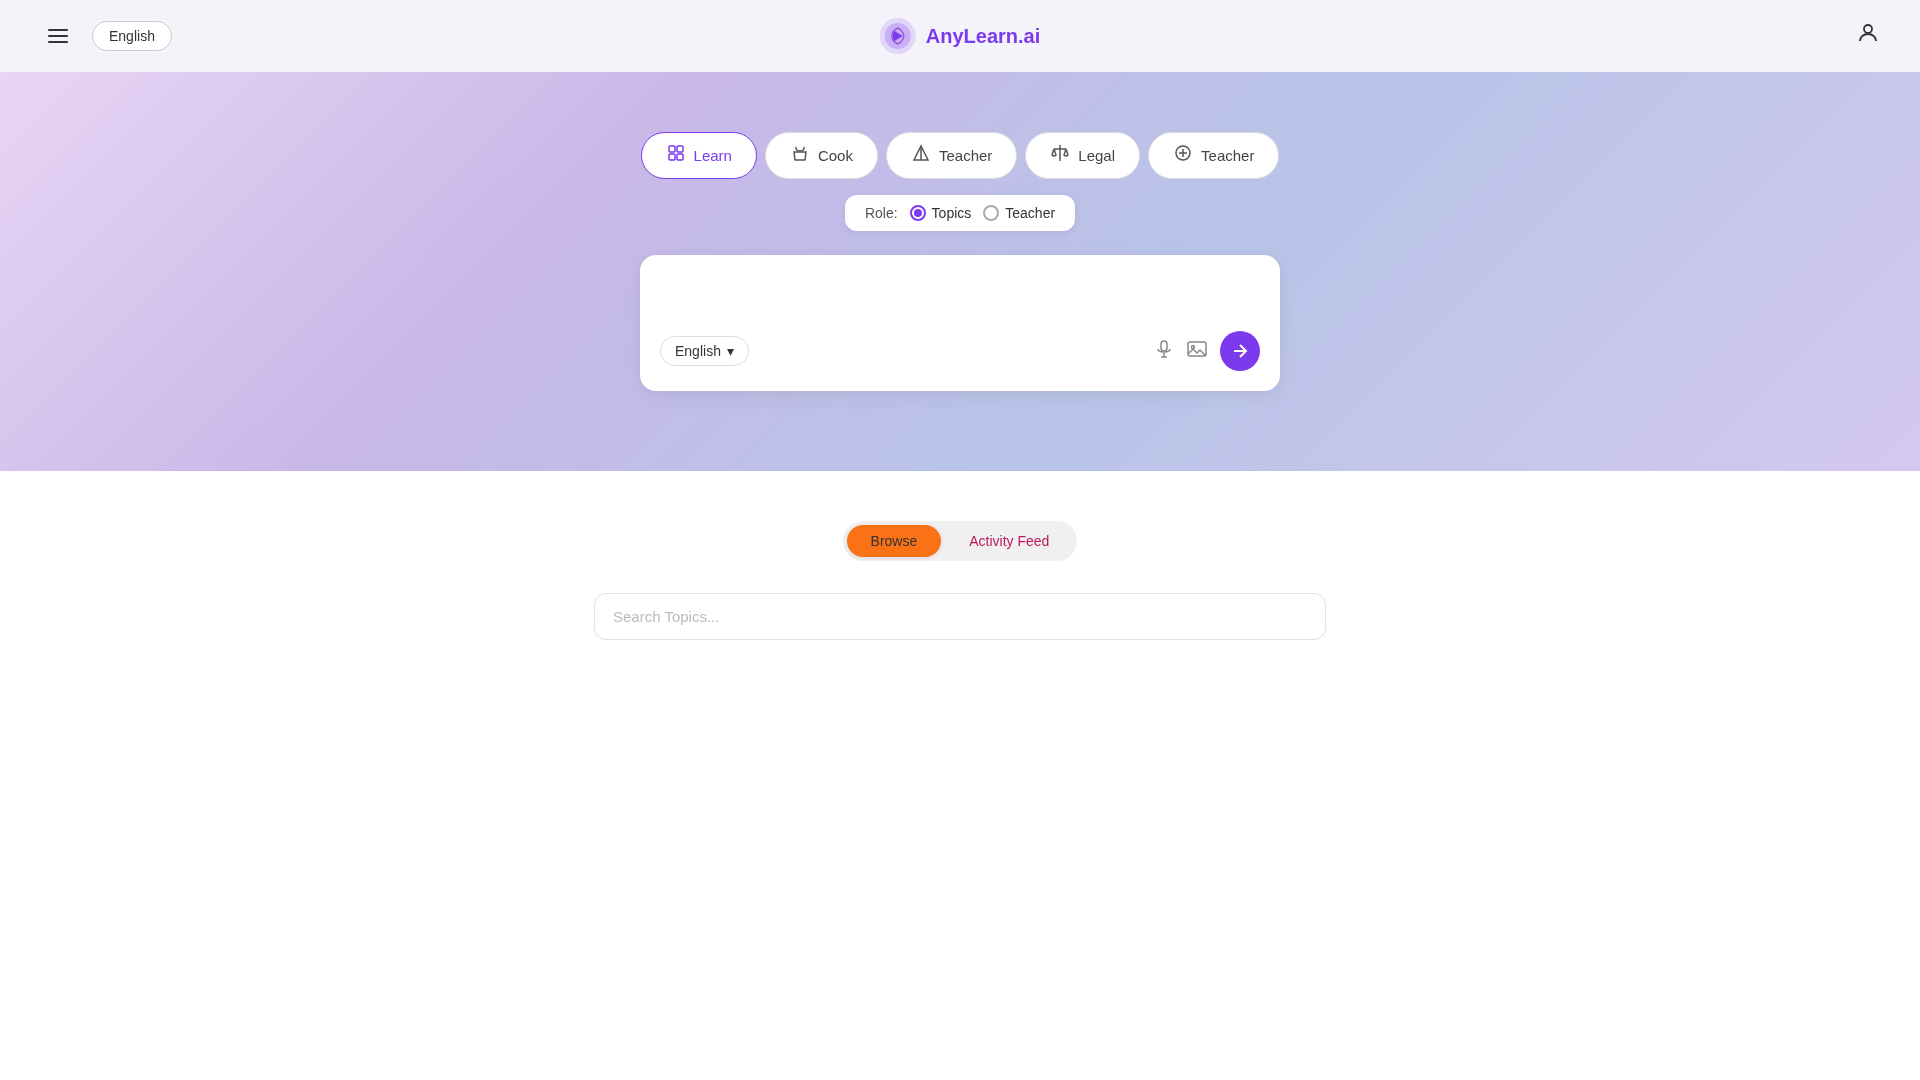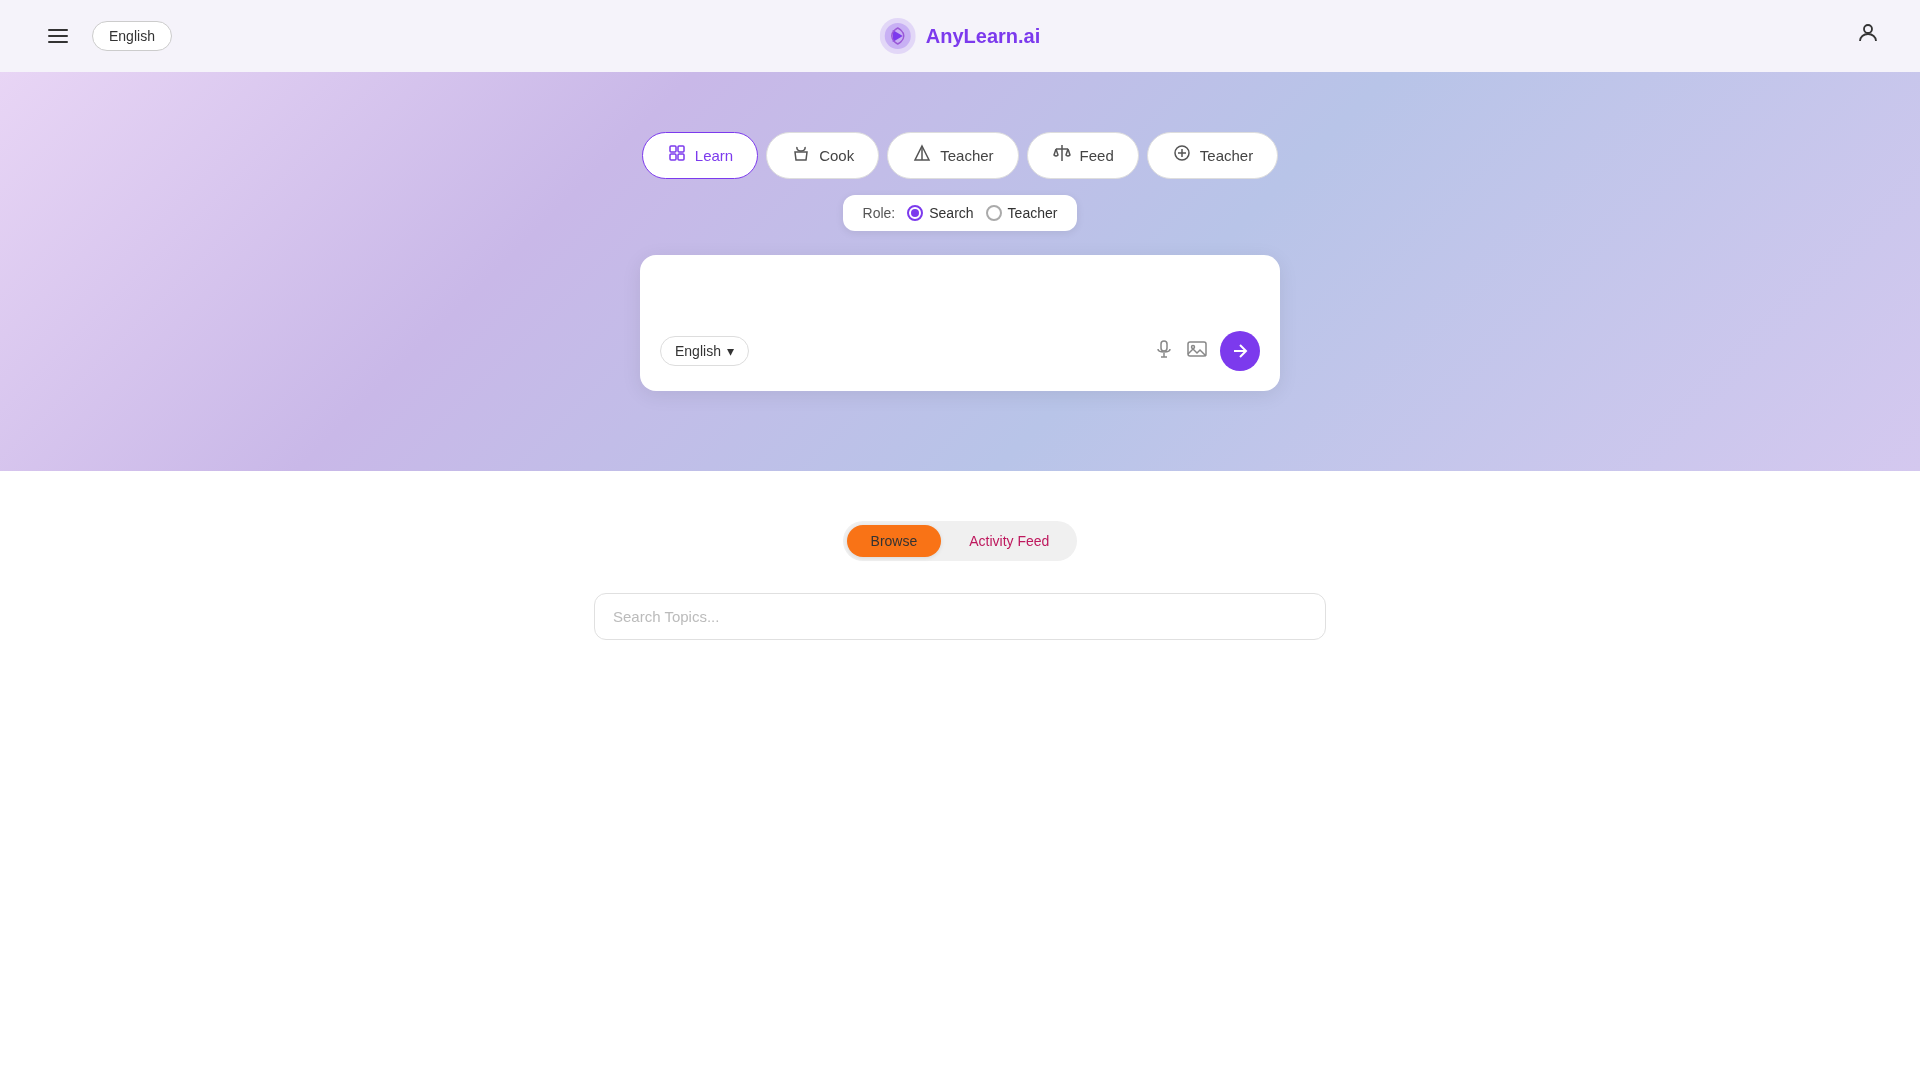--- a/index.html
+++ b/index.html
@@ -337,39 +337,39 @@
     </div>
     <div class="tab">
       <span class="tab-icon">
         <svg width="20" height="20" viewBox="0 0 20 20" fill="none" stroke="#555" stroke-width="1.5">
           <line x1="10" y1="2" x2="10" y2="18"></line>
           <line x1="4" y1="6" x2="16" y2="6"></line>
           <path d="M4 6 L2 12 C2 12 4 14 6 12 L4 6"></path>
           <path d="M16 6 L18 12 C18 12 16 14 14 12 L16 6"></path>
         </svg>
       </span>
-      <span>Feed</span>
+      <span>Legal</span>
     </div>
     <div class="tab">
       <span class="tab-icon">
         <svg width="20" height="20" viewBox="0 0 20 20" fill="none" stroke="#555" stroke-width="1.5">
           <circle cx="10" cy="10" r="7"></circle>
           <line x1="10" y1="6" x2="10" y2="14"></line>
           <line x1="6" y1="10" x2="14" y2="10"></line>
         </svg>
       </span>
       <span>Teacher</span>
     </div>
   </div>
 
   <div class="role-selector">
     <span class="role-label">Role:</span>
     <div class="role-option">
       <div class="radio-dot active"></div>
-      <span>Search</span>
+      <span>Topics</span>
     </div>
     <div class="role-option">
       <div class="radio-dot inactive"></div>
       <span>Teacher</span>
     </div>
   </div>
 
   <div class="input-card">
     <textarea class="input-text-area" rows="2" style=""></textarea>
     <div class="input-bottom">

